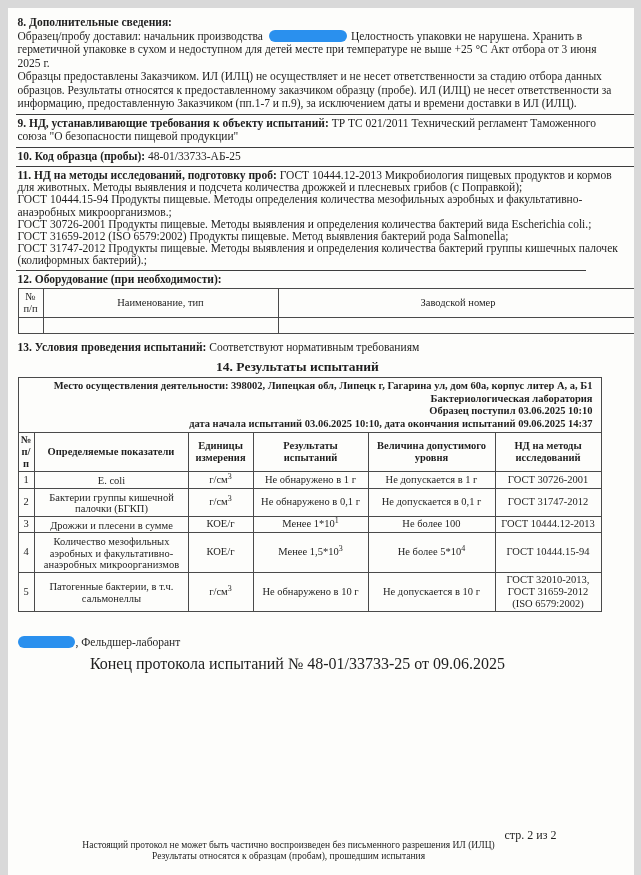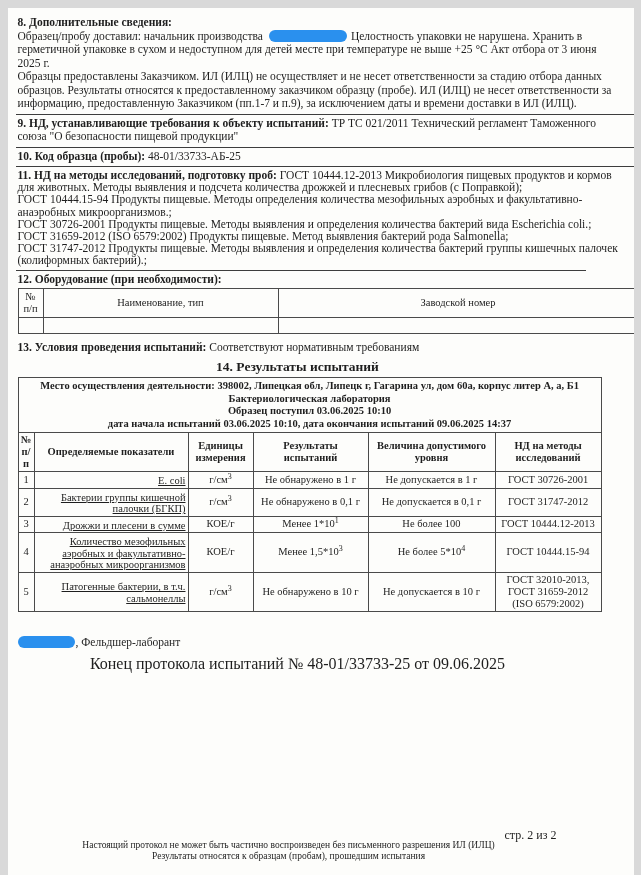--- a/index.html
+++ b/index.html
@@ -24,23 +24,23 @@
   .redaction.r2{width:57px;margin-right:1px;}
   table{border-collapse:collapse;}
   .eq-table{width:620px;table-layout:fixed;font-size:10.5px;line-height:12px;margin-top:2px;}
   .eq-table th,.eq-table td{border:1px solid #4a4a4a;text-align:center;vertical-align:middle;padding:1px 3px;font-weight:normal;}
   .eq-table .hdr td{height:26px;}
   .eq-table .empty td{height:13px;}
   .s13{margin-top:7px;}
   .h14{width:560px;text-align:center;font-weight:bold;font-size:13.5px;margin-top:5px;}
   .res-table{width:583px;table-layout:fixed;font-size:10.5px;line-height:12px;margin-top:4px;}
   .res-table th,.res-table td{border:1px solid #4a4a4a;text-align:center;vertical-align:middle;padding:1px 4px;font-weight:normal;overflow:hidden;}
-  .res-table .info-cell{line-height:12.5px;padding:2px 0;}
+  .res-table .info-cell{line-height:12.5px;padding:2px 8px;text-align:right;}
   .res-table thead th{font-weight:bold;}
-  .res-table td.ind{text-align:right;line-height:11.5px;padding:3px 2px 1px 3px;text-decoration:underline;}
+  .res-table td.ind{text-align:center;line-height:11.5px;padding:3px 2px 1px 3px;}
   .res-table th.numh{padding:1px 0;}
   sup{font-size:8px;line-height:0;vertical-align:4px;}
   .sig{margin-top:24px;}
   .endline{width:560px;text-align:center;font-size:16px;margin-top:8px;}
   .pagenum{position:absolute;left:497px;top:821px;font-size:12px;}
   .footer{position:absolute;left:0;top:832px;width:562px;text-align:center;font-size:9.5px;line-height:11px;}
 </style>
 </head>
 <body>
 

